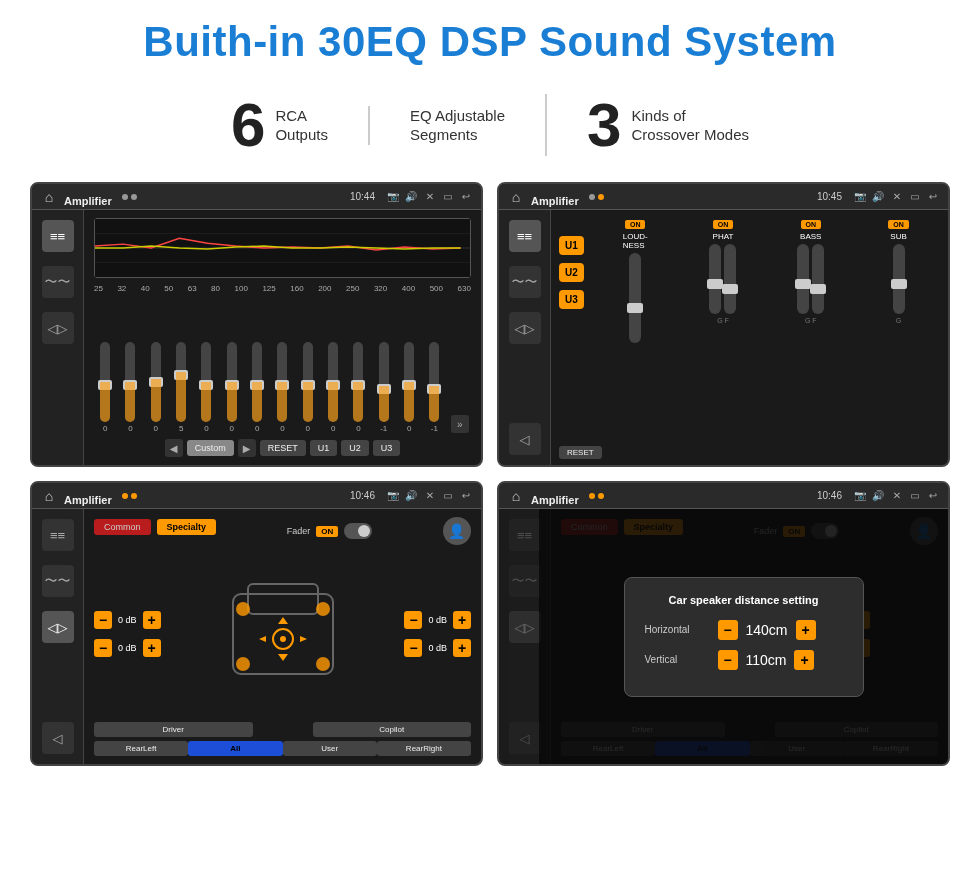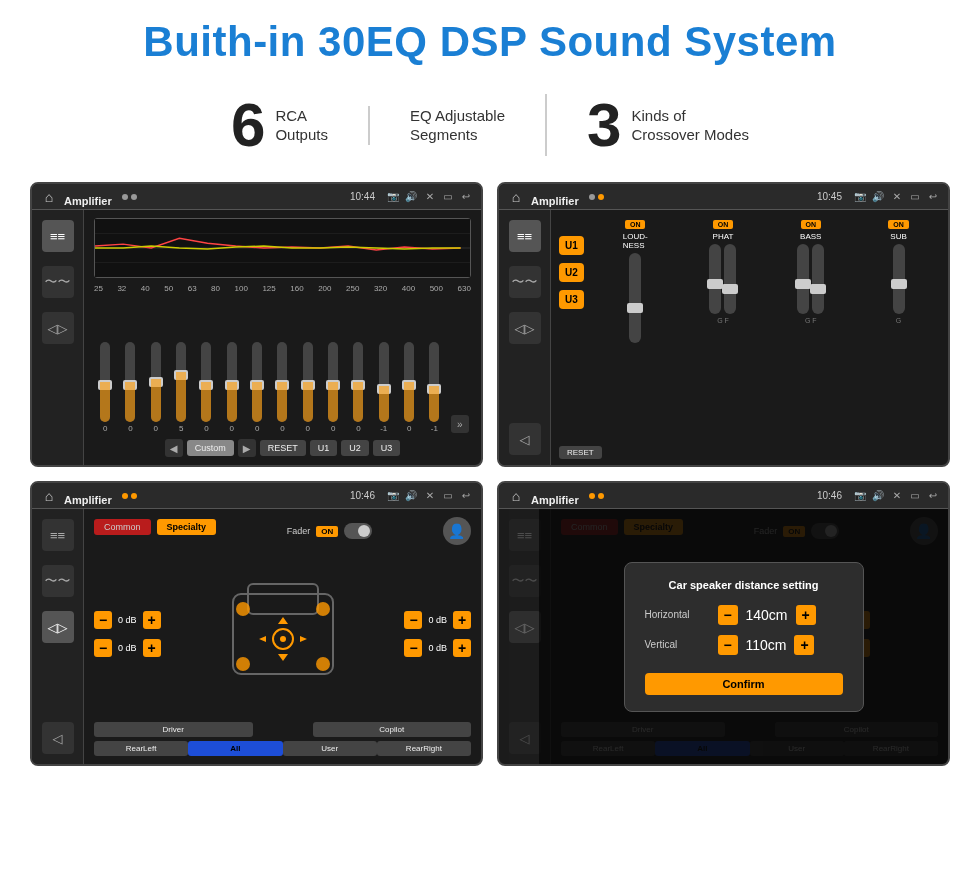--- a/index.html
+++ b/index.html
@@ -1017,19 +1017,18 @@
             <button class="dialog-minus">−</button>
             <span class="dialog-value">140cm</span>
             <button class="dialog-plus">+</button>
           </div>
           <div class="dialog-row">
             <span class="dialog-row-label">Vertical</span>
             <button class="dialog-minus">−</button>
             <span class="dialog-value">110cm</span>
             <button class="dialog-plus">+</button>
           </div>
-          <button class="dialog-confirm">Confirm</button>
         </div>
       </div>
     </div>
 
   </div>
 </div>
 
 </body></html>

